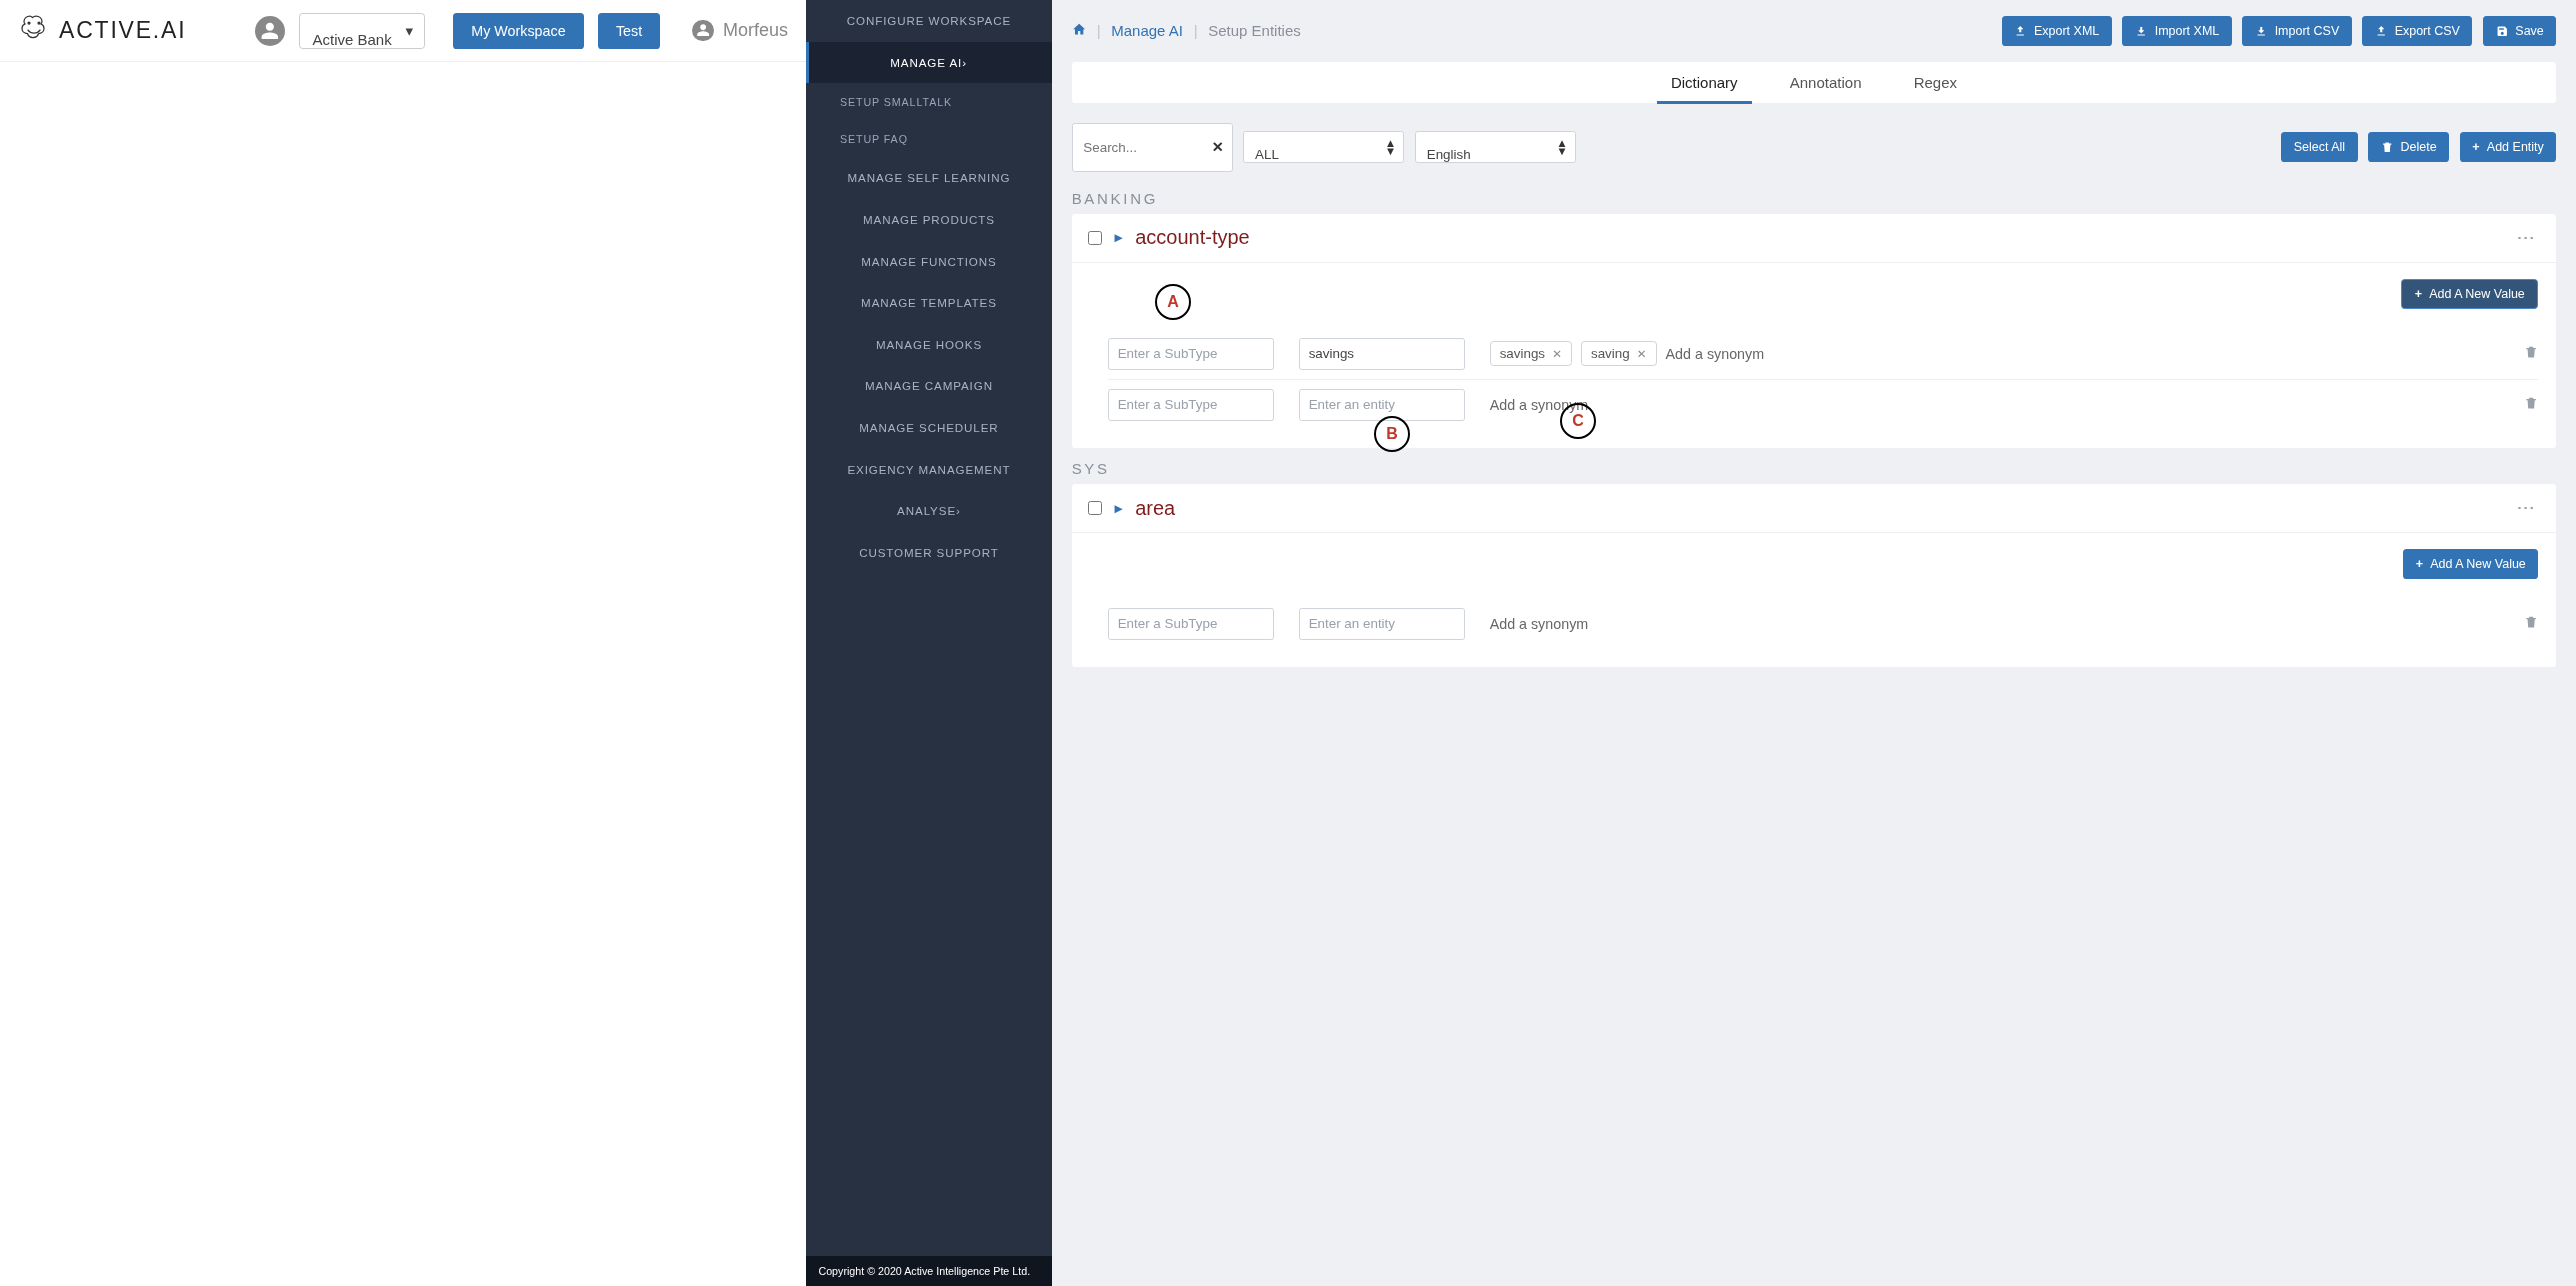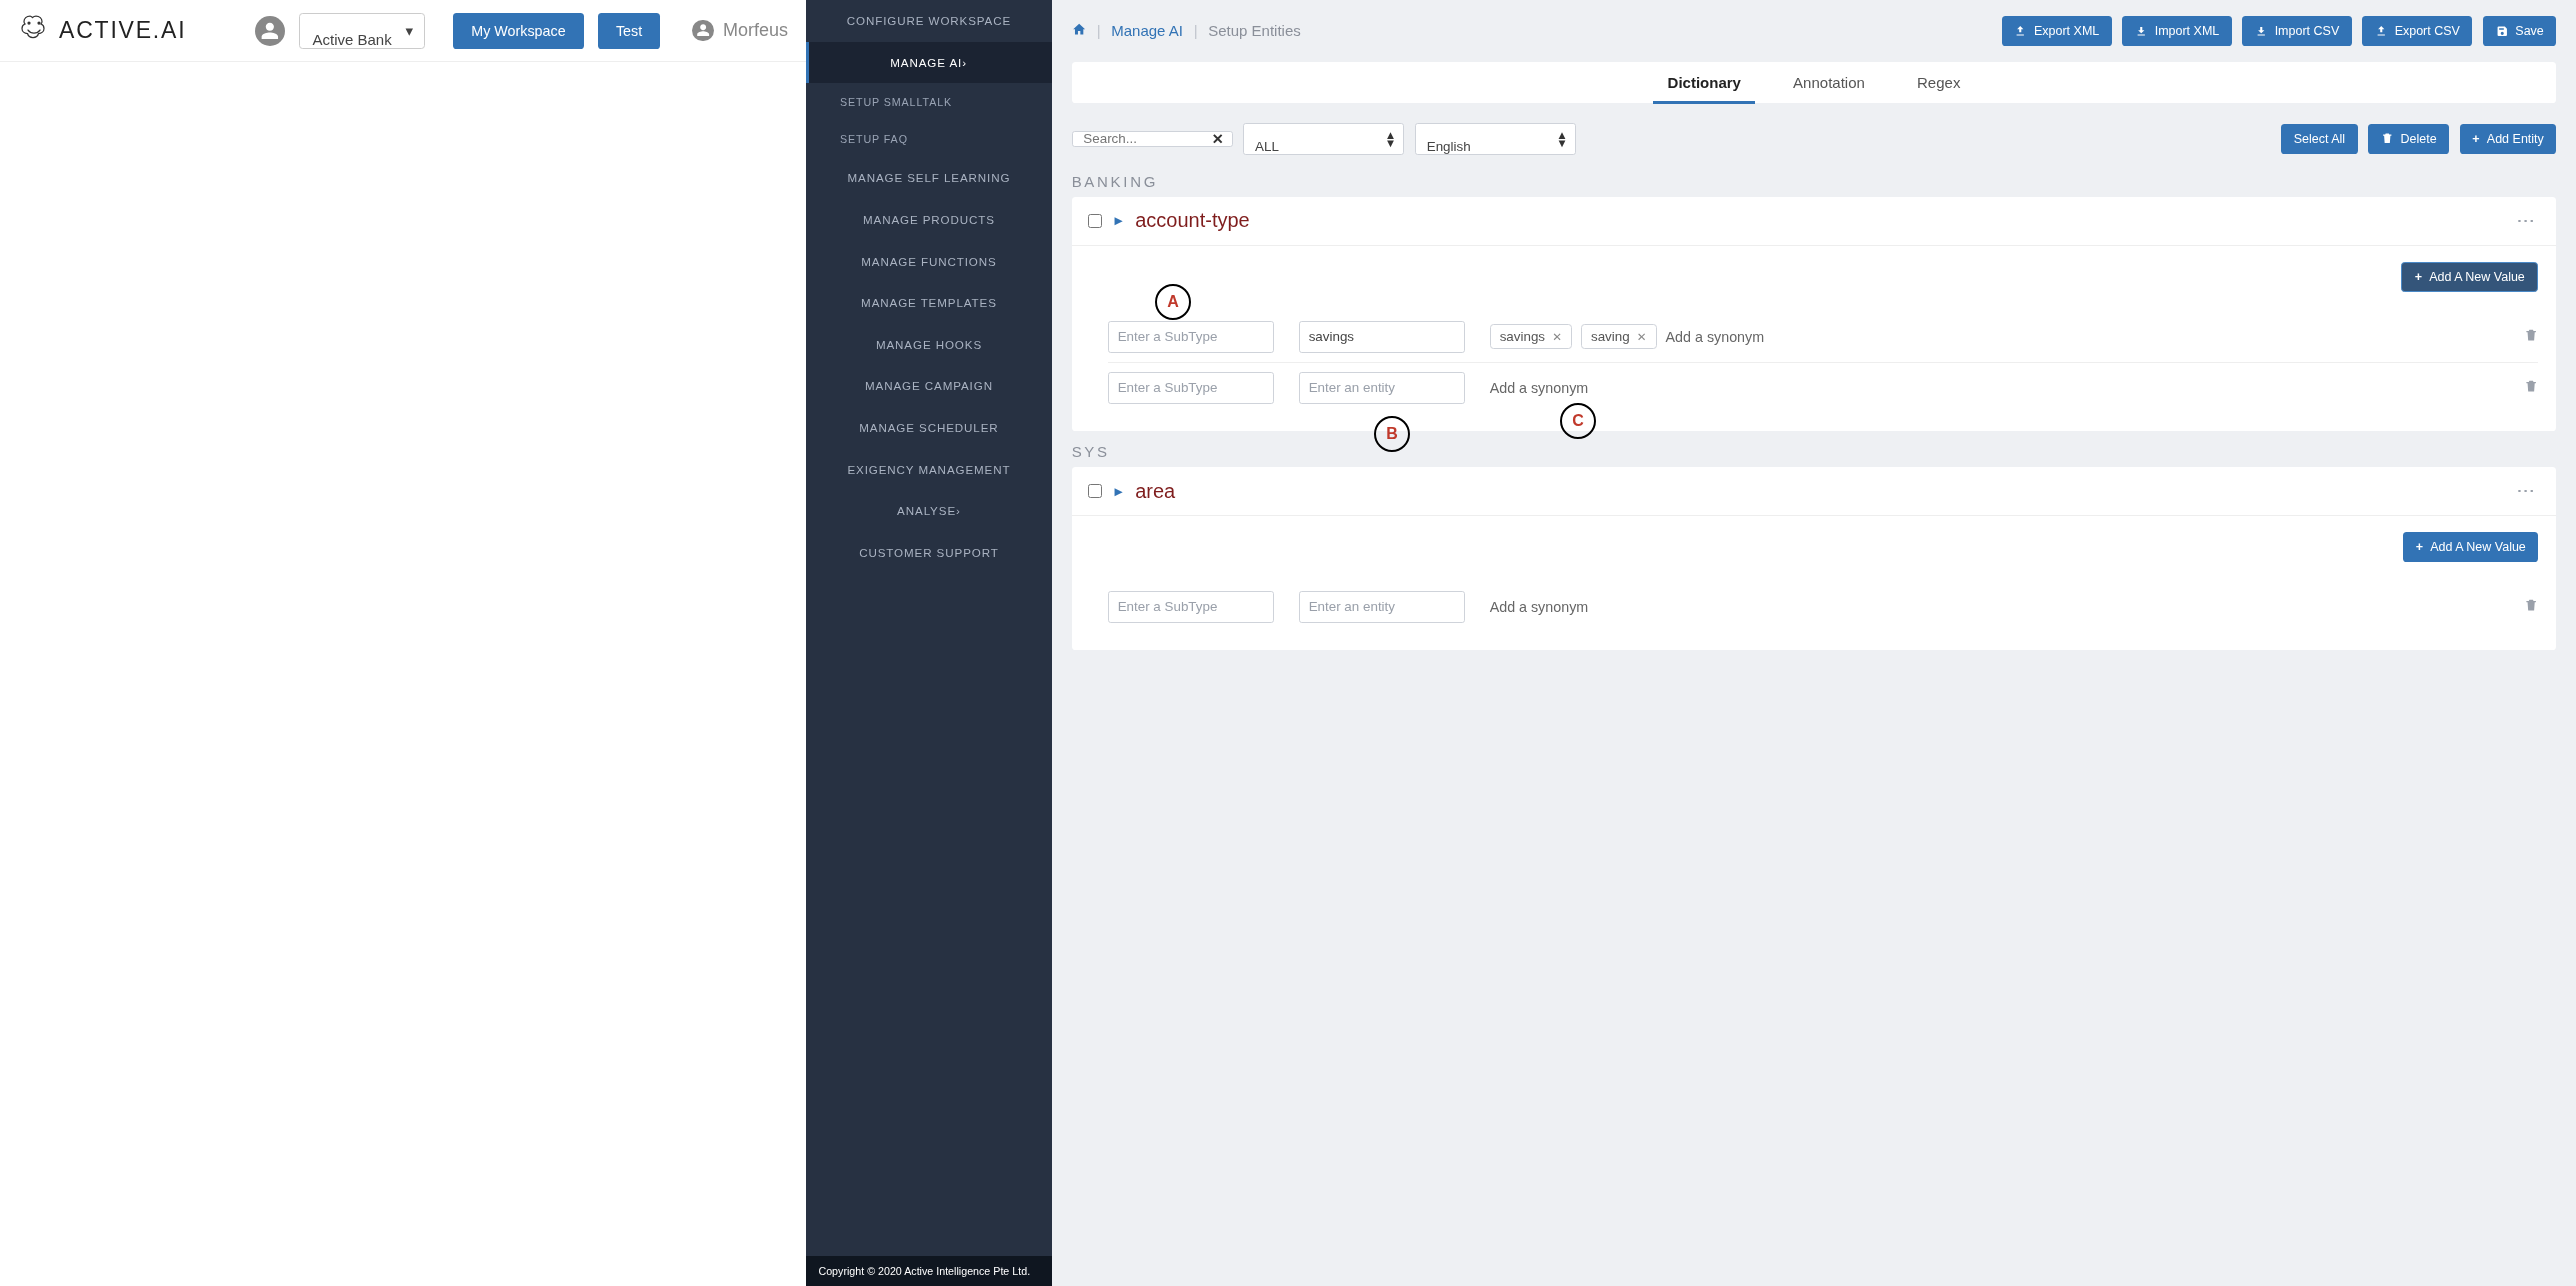--- a/index.html
+++ b/index.html
@@ -30,25 +30,25 @@
 .content{padding:16px 19.7px 36px}
 .breadcrumb-row{display:flex;align-items:center;gap:10.7px;margin-bottom:16px}
 .breadcrumb-left{display:flex;align-items:center;gap:10.7px;flex:1;font-size:15px}
 .bc-sep{color:#c0c5cd}
 .bc-link{color:#3273b5;cursor:pointer}
 .bc-current{color:#8a8f99}
 .home-icon{color:#3273b5}
 .btn-sm{height:30px;padding:0 12.5px;font-size:12.5px}
 .tabs-card{background:#fff;border-radius:3.6px;display:flex;justify-content:center;gap:45px;height:41px;align-items:center;margin-bottom:19.7px}
 .tab{font-size:15px;color:#555;cursor:pointer;padding:9px 3.6px;position:relative}
-.tab.active{color:#222;font-weight:700}
+.tab.active{color:#222;font-weight:400}
 .tab.active::after{content:"";position:absolute;left:-10.7px;right:-10.7px;bottom:-3.6px;height:2.7px;background:#3273b5}
 .filter-row{display:flex;align-items:center;gap:10.7px;margin-bottom:18px}
 .search-box{position:relative;width:161px}
-.search-box input{width:100%;height:16px;border:0.9px solid #cfd3da;border-radius:2.7px;padding:0 27px 0 10.7px;font-size:13.4px;color:#ef4444}
+.search-box input{width:100%;height:49px;border:0.9px solid #cfd3da;border-radius:2.7px;padding:0 27px 0 10.7px;font-size:13.4px;color:#ef4444}
 .search-box .clear-x{position:absolute;right:9px;top:50%;transform:translateY(-50%);cursor:pointer;font-weight:bold;color:#333}
 .select{position:relative;width:161px;height:32px;border:0.9px solid #cfd3da;border-radius:2.7px;background:#fff;display:flex;align-items:flex-end;padding:0 23px 0 10.7px;font-size:13.4px;color:#444;cursor:pointer}
 .select .sel-caret{position:absolute;right:7.2px;top:50%;transform:translateY(-50%);font-size:11.6px;color:#333;line-height:0.7}
 .filter-spacer{flex:1}
 .section-label{font-size:15px;letter-spacing:2.7px;color:#8a8f99;margin:5.4px 0 7.2px;text-transform:uppercase}
 .entity-card{background:#fff;border-radius:3.6px;margin-bottom:12.5px}
 .entity-header{display:flex;align-items:center;padding:12.5px 16px;border-bottom:0.9px solid #eee;gap:12.5px}
 .entity-header input[type=checkbox]{width:14.3px;height:14.3px;cursor:pointer}
 .entity-header .tri{color:#3273b5;font-size:10.7px}
 .entity-header .entity-name{color:#7f1d1d;font-size:20px;cursor:pointer}

